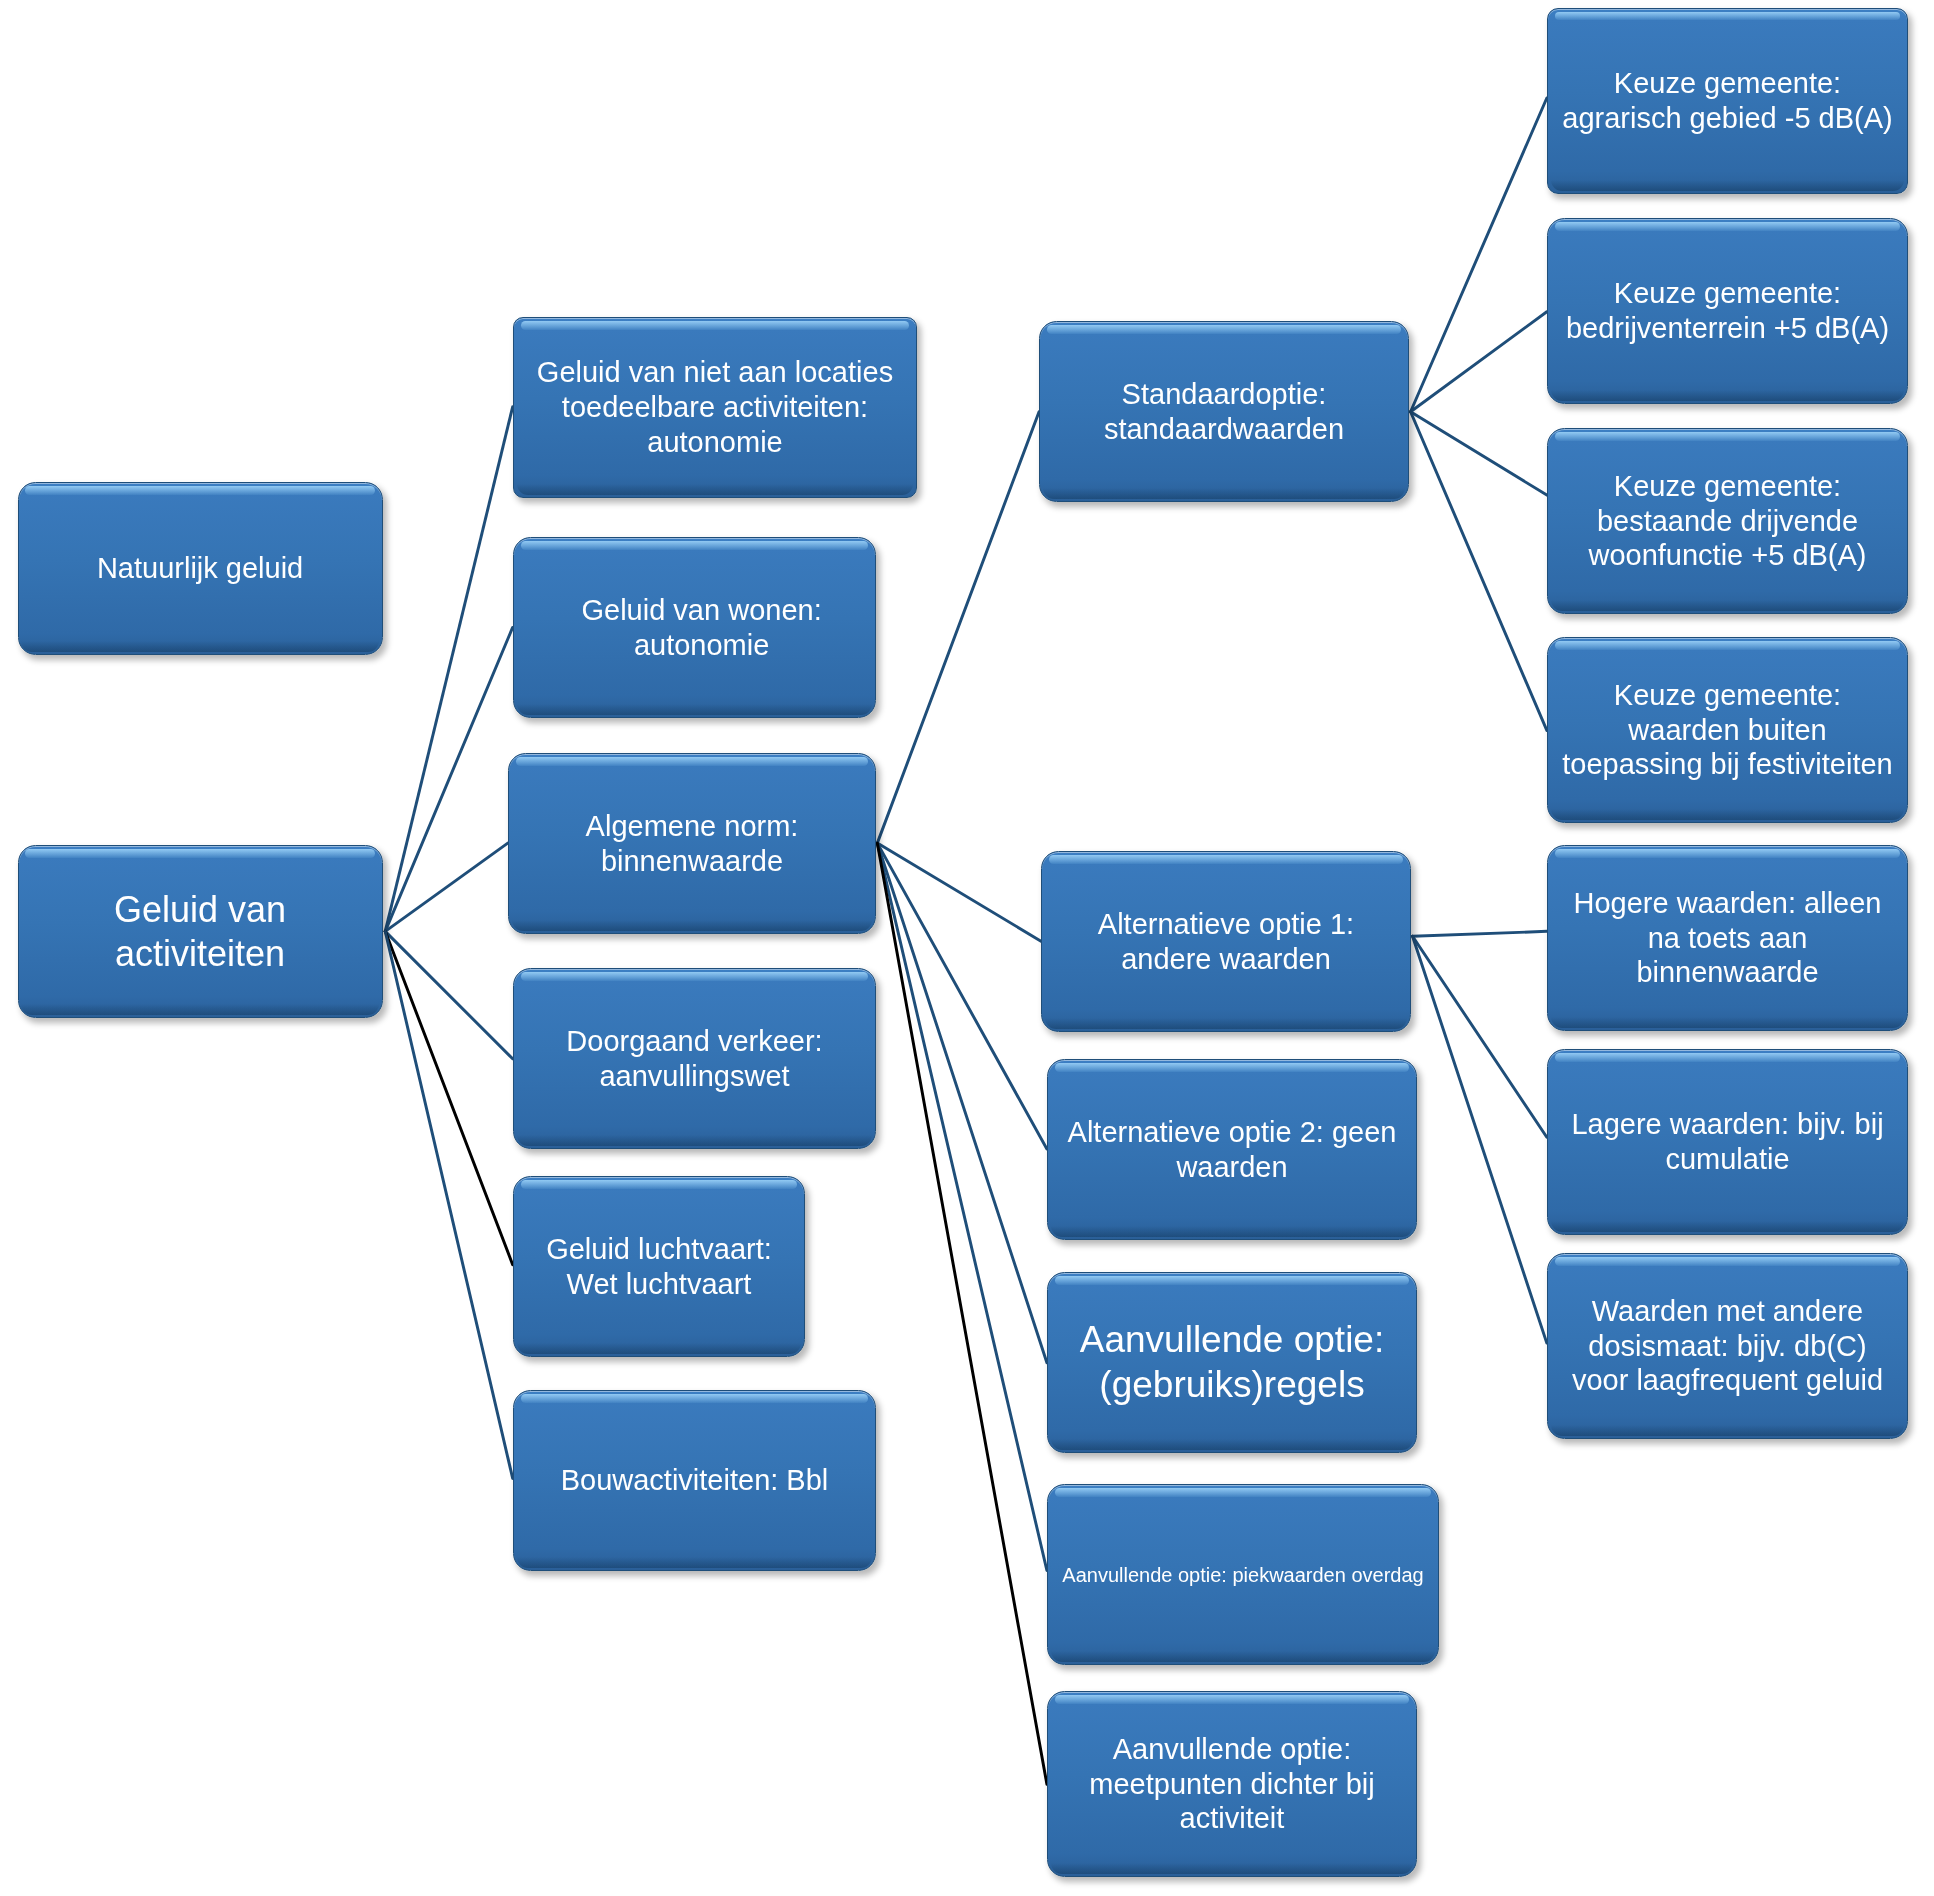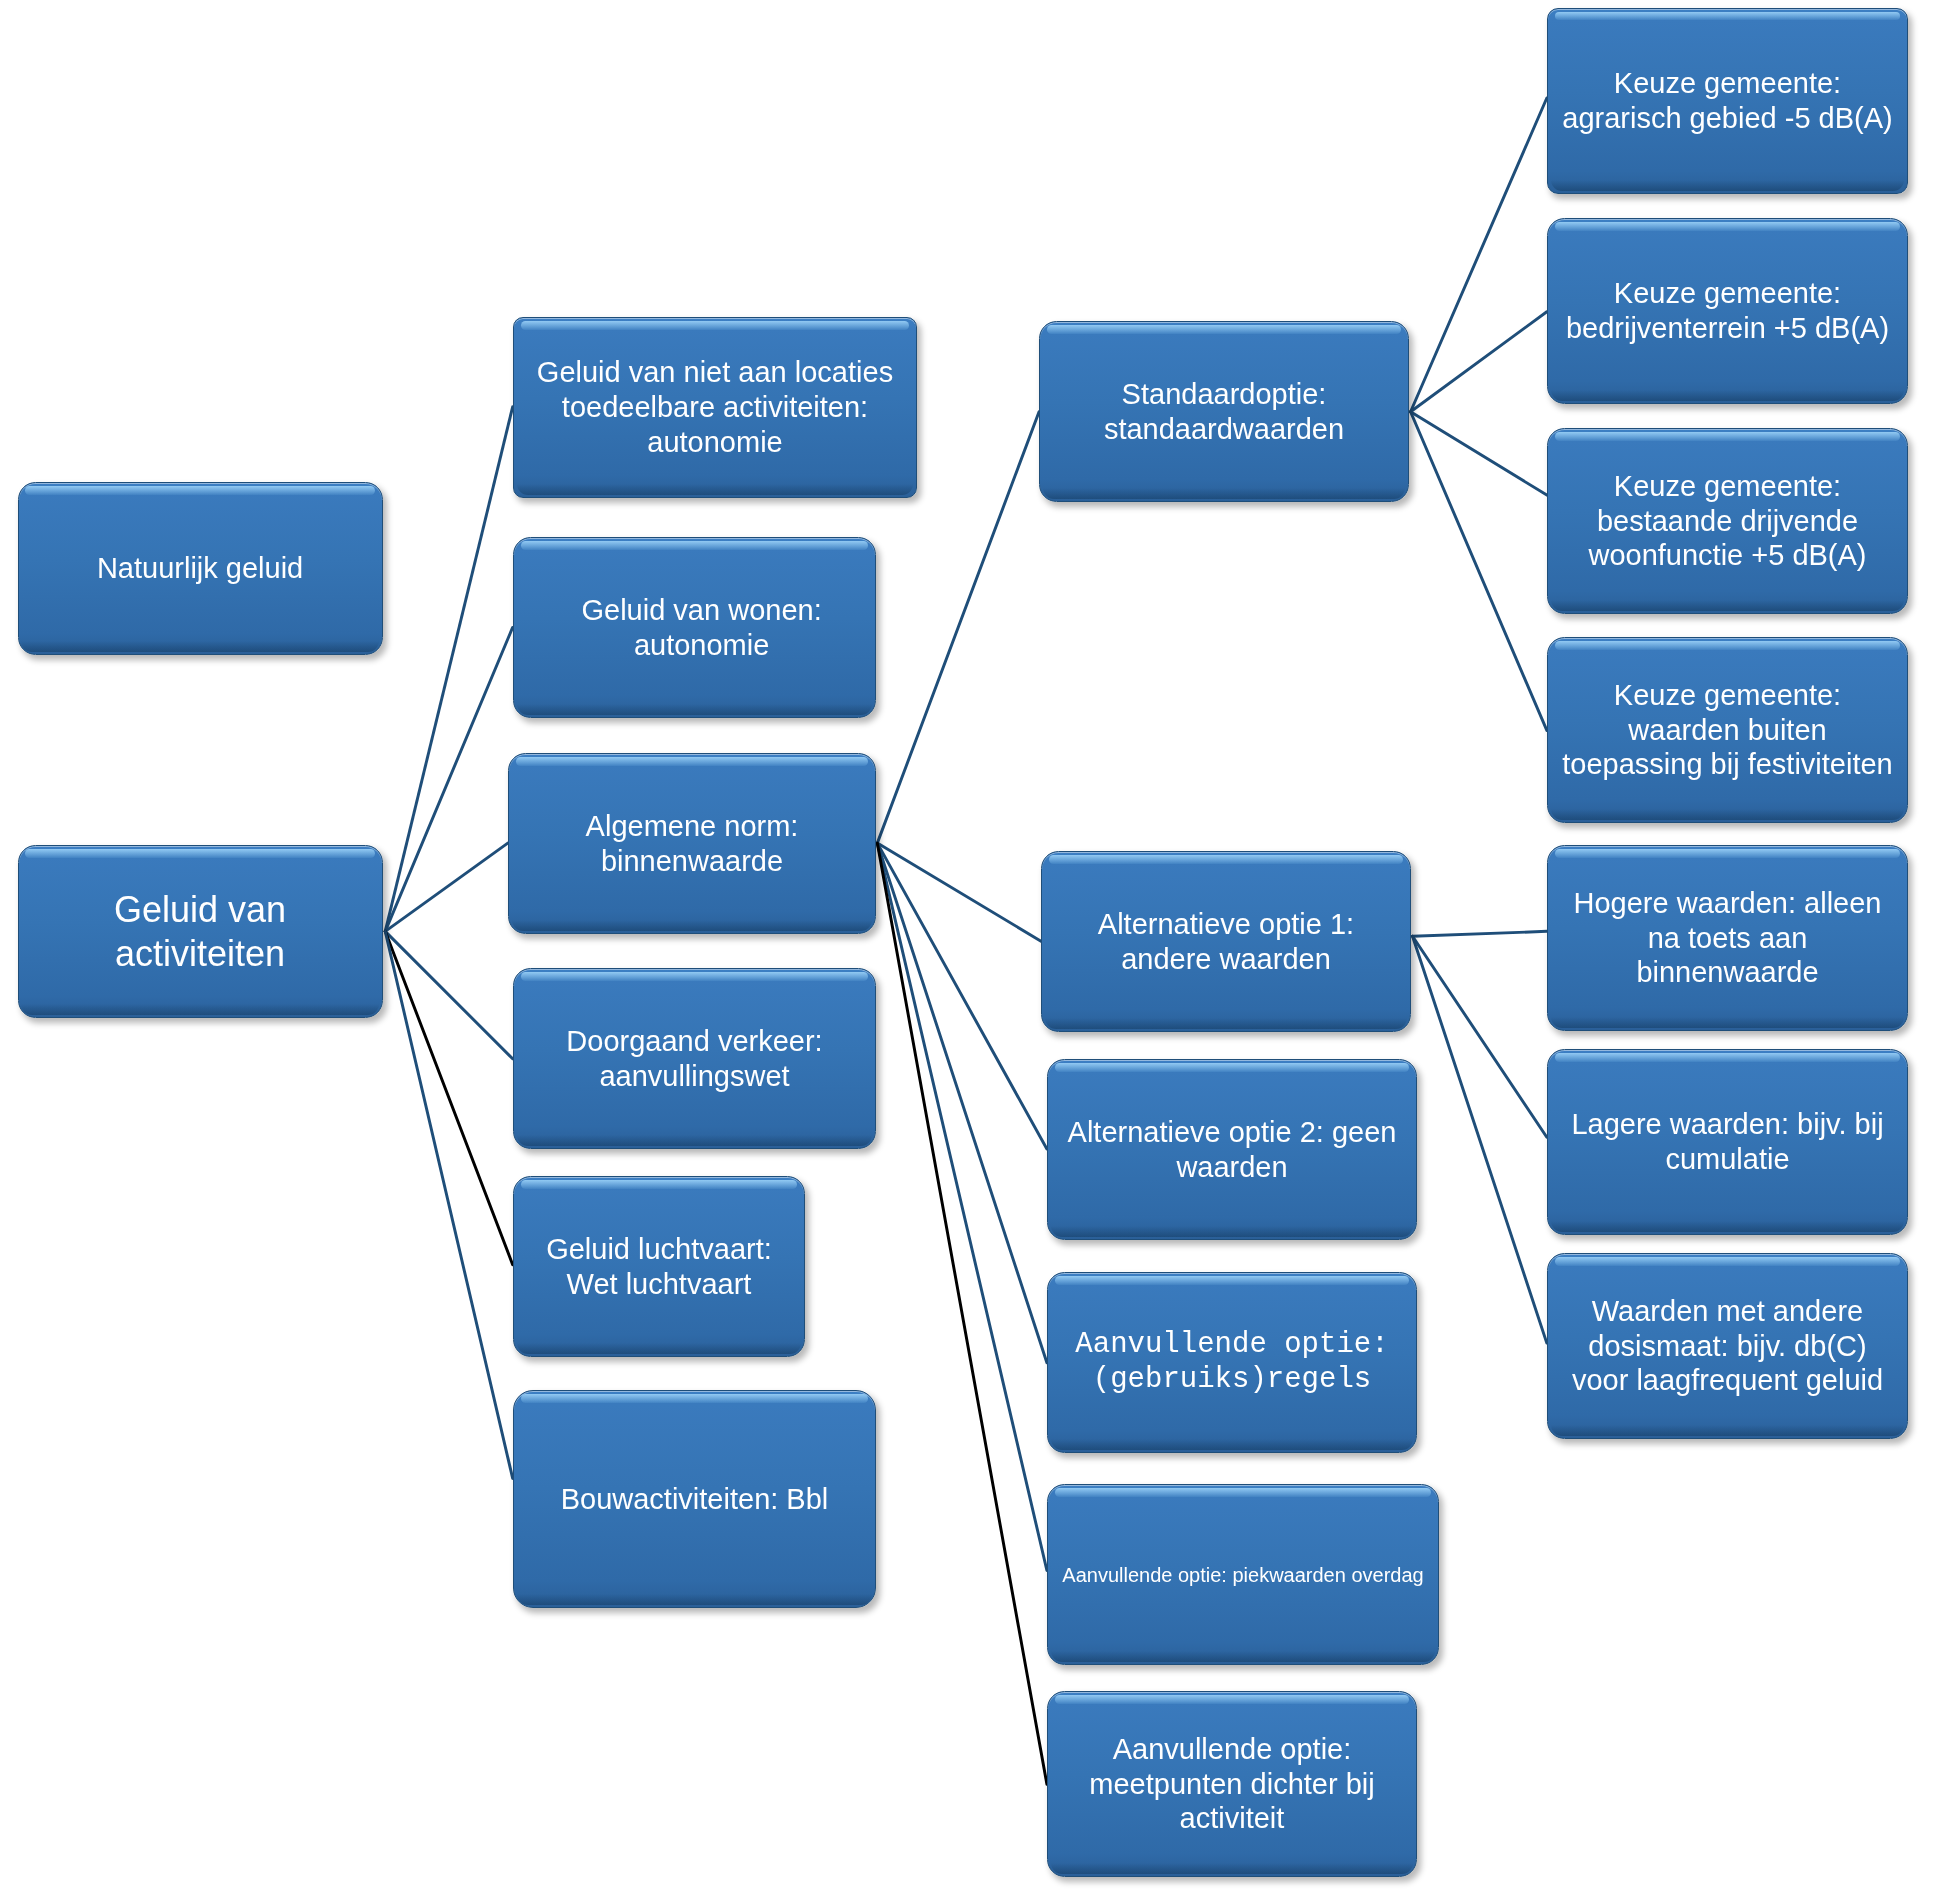--- a/index.html
+++ b/index.html
@@ -120,33 +120,33 @@
       </div>
       <div class="node" style="left: 508px; top: 753px; width: 368px; height: 181px; font-size: 29px;">
         <span class="node-label">Algemene norm: binnenwaarde</span>
       </div>
       <div class="node" style="left: 513px; top: 968px; width: 363px; height: 181px; font-size: 29px;">
         <span class="node-label">Doorgaand verkeer: aanvullingswet</span>
       </div>
       <div class="node" style="left: 513px; top: 1176px; width: 292px; height: 181px; font-size: 29px;">
         <span class="node-label">Geluid luchtvaart: Wet luchtvaart</span>
       </div>
-      <div class="node" style="left: 513px; top: 1390px; width: 363px; height: 218px; font-size: 29px; border-radius: 20px;">
+      <div class="node" style="left: 513px; top: 1390px; width: 363px; height: 181px; font-size: 29px;">
         <span class="node-label">Bouwactiviteiten: Bbl</span>
       </div>
       <div class="node" style="left: 1039px; top: 321px; width: 370px; height: 181px; font-size: 29px;">
         <span class="node-label">Standaardoptie: standaardwaarden</span>
       </div>
       <div class="node" style="left: 1041px; top: 851px; width: 370px; height: 181px; font-size: 29px;">
         <span class="node-label">Alternatieve optie 1: andere waarden</span>
       </div>
       <div class="node" style="left: 1047px; top: 1059px; width: 370px; height: 181px; font-size: 29px;">
         <span class="node-label">Alternatieve optie 2: geen waarden</span>
       </div>
-      <div class="node" style="left: 1047px; top: 1272px; width: 370px; height: 181px; font-size: 29px; font-family: Liberation Mono, monospace;">
+      <div class="node" style="left: 1047px; top: 1272px; width: 370px; height: 181px; font-size: 37px;">
         <span class="node-label">Aanvullende optie: (gebruiks)regels</span>
       </div>
       <div class="node" style="left: 1047px; top: 1484px; width: 392px; height: 181px; font-size: 20px;">
         <span class="node-label">Aanvullende optie: piekwaarden overdag</span>
       </div>
       <div class="node" style="left: 1047px; top: 1691px; width: 370px; height: 186px; font-size: 29px;">
         <span class="node-label">Aanvullende optie: meetpunten dichter bij activiteit</span>
       </div>
       <div class="node" style="left: 1547px; top: 7.8px; width: 361px; height: 186px; font-size: 29px; border-radius: 11px;">
         <span class="node-label">Keuze gemeente: agrarisch gebied -5 dB(A)</span>

